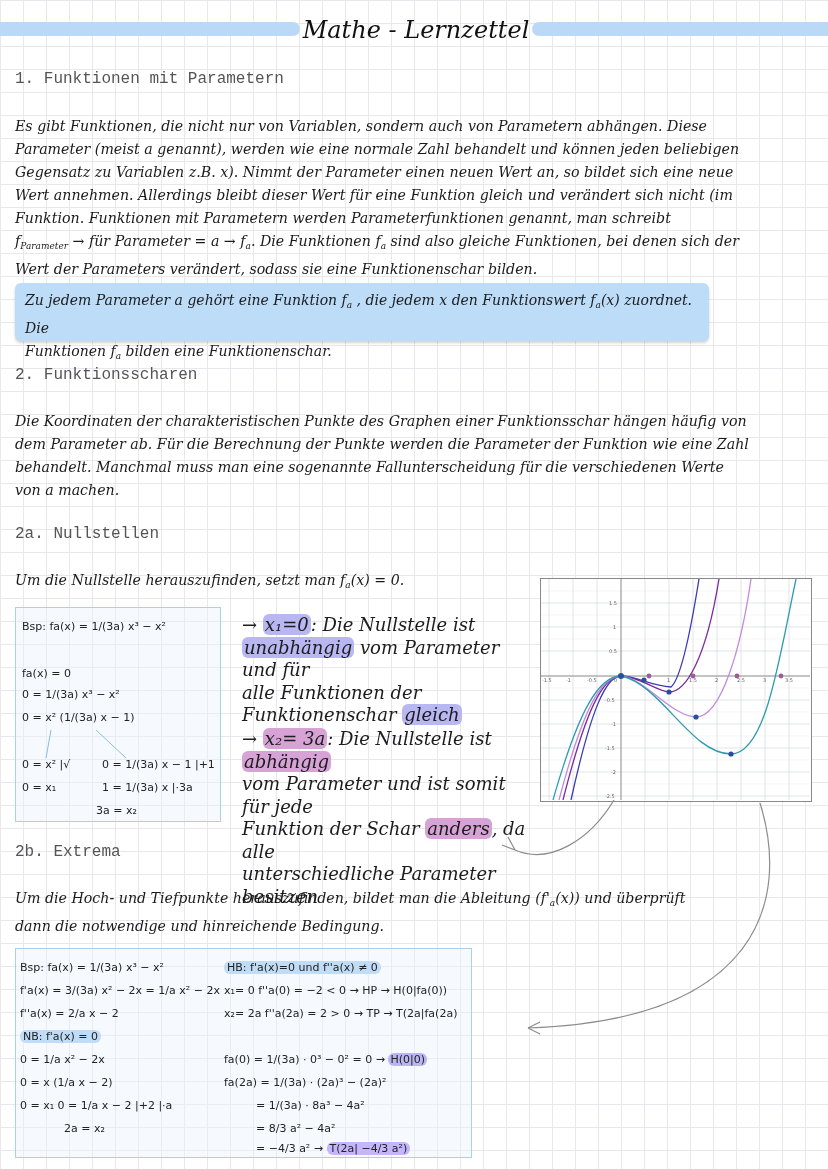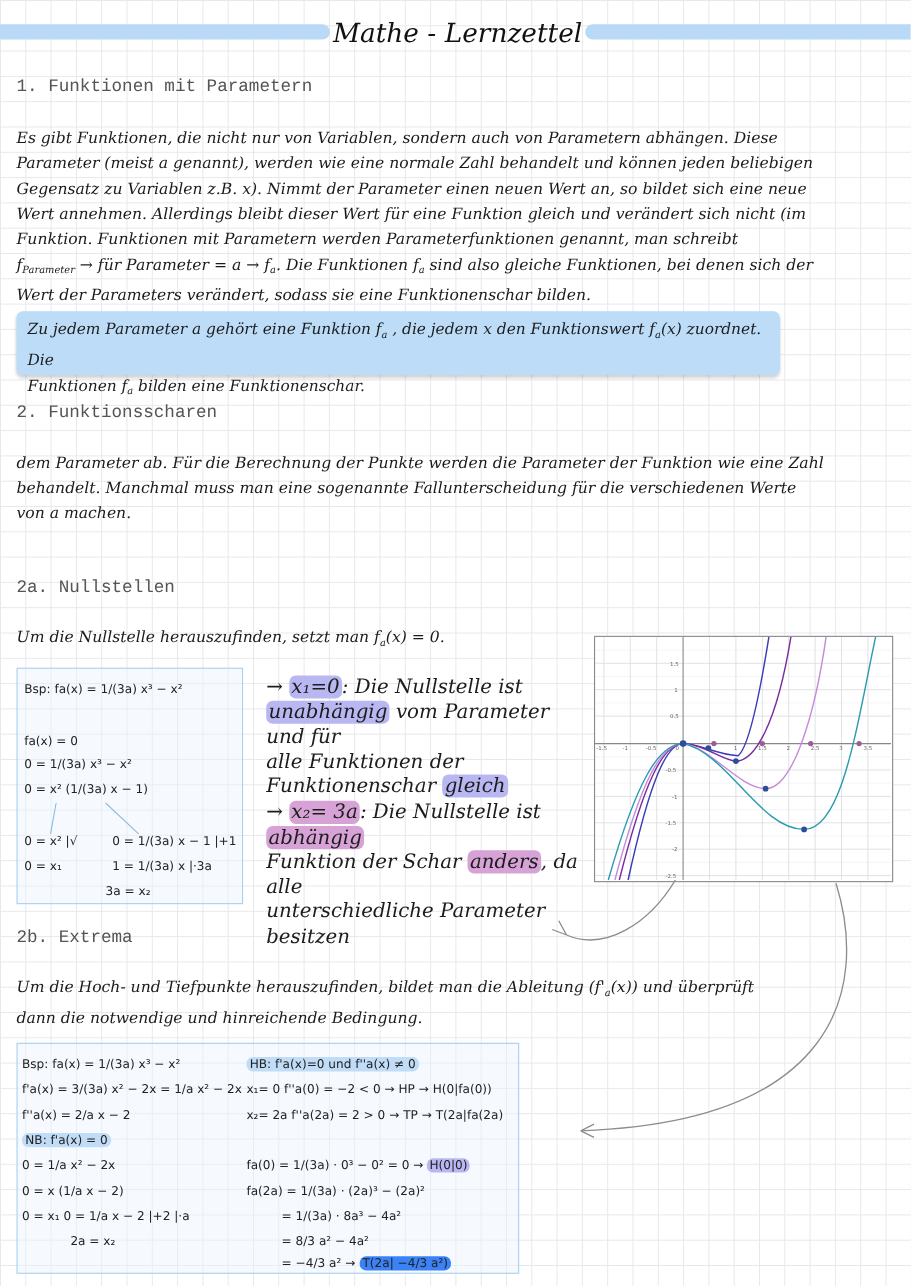--- a/index.html
+++ b/index.html
@@ -19,21 +19,21 @@
   .title { left:300px; top:16px; width:232px; text-align:center; font-family:"DejaVu Serif", serif; font-style:italic; font-size:24px; color:#111; }
   .heading { font-family:"Liberation Mono", monospace; font-size:16px; color:#555; left:15px; }
   .para { left:15px; width:790px; font-family:"DejaVu Serif", serif; font-style:italic; font-size:14.2px; line-height:23px; color:#1a1a1a; }
   .infobox { left:15px; top:283px; width:694px; height:58px; background:#bcdcf8; border-radius:6px; box-shadow:0 2px 3px rgba(0,0,0,0.18); padding:6px 10px; box-sizing:border-box; font-family:"DejaVu Serif", serif; font-style:italic; font-size:14px; line-height:23px; }
   .sub { font-size:9px; vertical-align:-3px; }
   .mathbox { border:1.5px solid #a9d0ef; background:rgba(235,245,255,0.45); box-sizing:border-box; font-family:"DejaVu Sans", sans-serif; font-size:11px; color:#222; }
   .mline { position:absolute; white-space:nowrap; }
   .hl-blue { background:#b9b7f2; border-radius:6px; padding:0 2px; }
   .hl-pink { background:#d7a3d6; border-radius:6px; padding:0 2px; }
   .hl-lightblue { background:#c0dcf6; border-radius:6px; padding:0 3px; }
-  .hl-teal { background:#3b82f6; border-radius:6px; padding:0 3px; }
+  .hl-teal { background:#c4b5fd; border-radius:6px; padding:0 3px; }
   .side-text { left:242px; width:290px; font-family:"DejaVu Serif", serif; font-style:italic; font-size:18px; line-height:22.5px; }
   .chart { left:540px; top:578px; width:272px; height:224px; border:1.5px solid #888; background:#fff; box-sizing:border-box; }
 </style>
 </head>
 <body>
 
 <div class="abs title-bar-left"></div>
 <div class="abs title-bar-right"></div>
 <div class="abs title">Mathe - Lernzettel</div>
 
@@ -48,20 +48,21 @@
   <div>Wert der Parameters verändert, sodass sie eine Funktionenschar bilden.</div>
 </div>
 
 <div class="abs infobox">
   <div><span>Zu jedem Parameter a gehört eine Funktion f</span><span class="sub">a</span><span> , die jedem x den Funktionswert f</span><span class="sub">a</span><span>(x) zuordnet. Die</span></div>
   <div><span>Funktionen f</span><span class="sub">a</span><span> bilden eine Funktionenschar.</span></div>
 </div>
 
 <div class="abs heading" style="top:366px;">2. Funktionsscharen</div>
 <div class="abs para" style="top:410px;">
+  <div>Die Koordinaten der charakteristischen Punkte des Graphen einer Funktionsschar hängen häufig von</div>
   <div>dem Parameter ab. Für die Berechnung der Punkte werden die Parameter der Funktion wie eine Zahl</div>
   <div>behandelt. Manchmal muss man eine sogenannte Fallunterscheidung für die verschiedenen Werte</div>
   <div>von a machen.</div>
 </div>
 
 <div class="abs heading" style="top:525px;">2a. Nullstellen</div>
 <div class="abs para" style="top:569px; width:500px;"><span>Um die Nullstelle herauszufinden, setzt man f</span><span class="sub">a</span><span>(x) = 0.</span></div>
 
 <div class="abs mathbox" style="left:15px; top:607px; width:206px; height:215px;">
   <div class="mline" style="left:6px; top:12px;">Bsp: fa(x) = 1/(3a) x³ − x²</div>
@@ -81,20 +82,21 @@
 
 <div class="abs side-text" style="top:614px;">
   <div><span>→</span> <span class="hl-blue">x₁=0</span><span>: Die Nullstelle ist</span></div>
   <div><span class="hl-blue">unabhängig</span><span> vom Parameter und für</span></div>
   <div>alle Funktionen der</div>
   <div><span>Funktionenschar </span><span class="hl-blue">gleich</span></div>
 </div>
 
 <div class="abs side-text" style="top:728px;">
   <div><span>→</span> <span class="hl-pink">x₂= 3a</span><span>: Die Nullstelle ist </span><span class="hl-pink">abhängig</span></div>
+  <div>vom Parameter und ist somit für jede</div>
   <div><span>Funktion der Schar </span><span class="hl-pink">anders</span><span>, da alle</span></div>
   <div>unterschiedliche Parameter besitzen</div>
 </div>
 
 <div class="abs chart">
   <svg width="269" height="221" viewBox="0 0 269 221">
     <g stroke="#eef0f3" stroke-width="0.6">
       <line x1="0" y1="12" x2="269" y2="12"></line>
         <line x1="0" y1="36" x2="269" y2="36"></line>
         <line x1="0" y1="60" x2="269" y2="60"></line>

